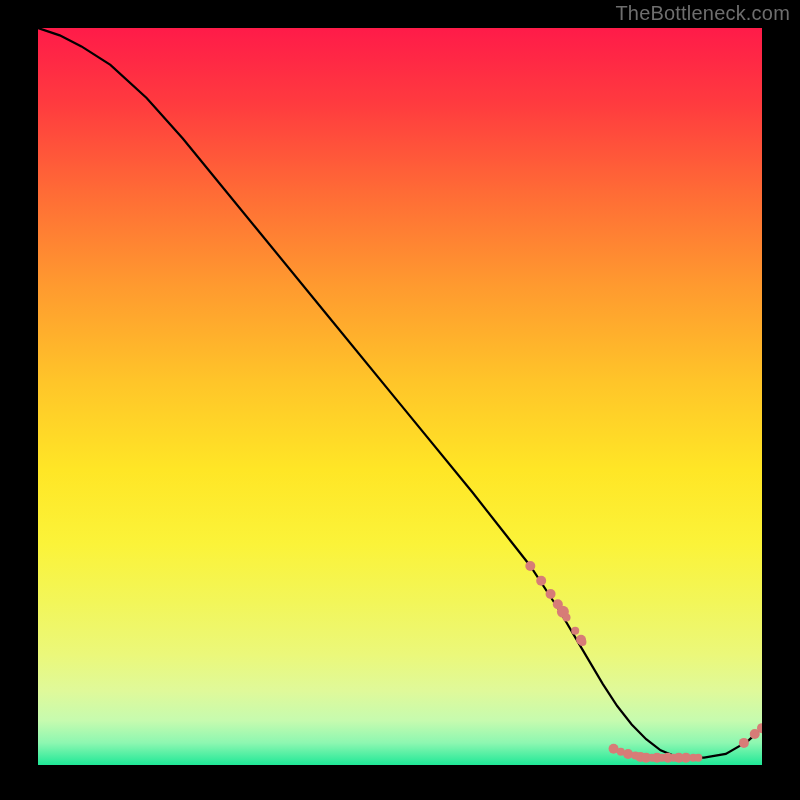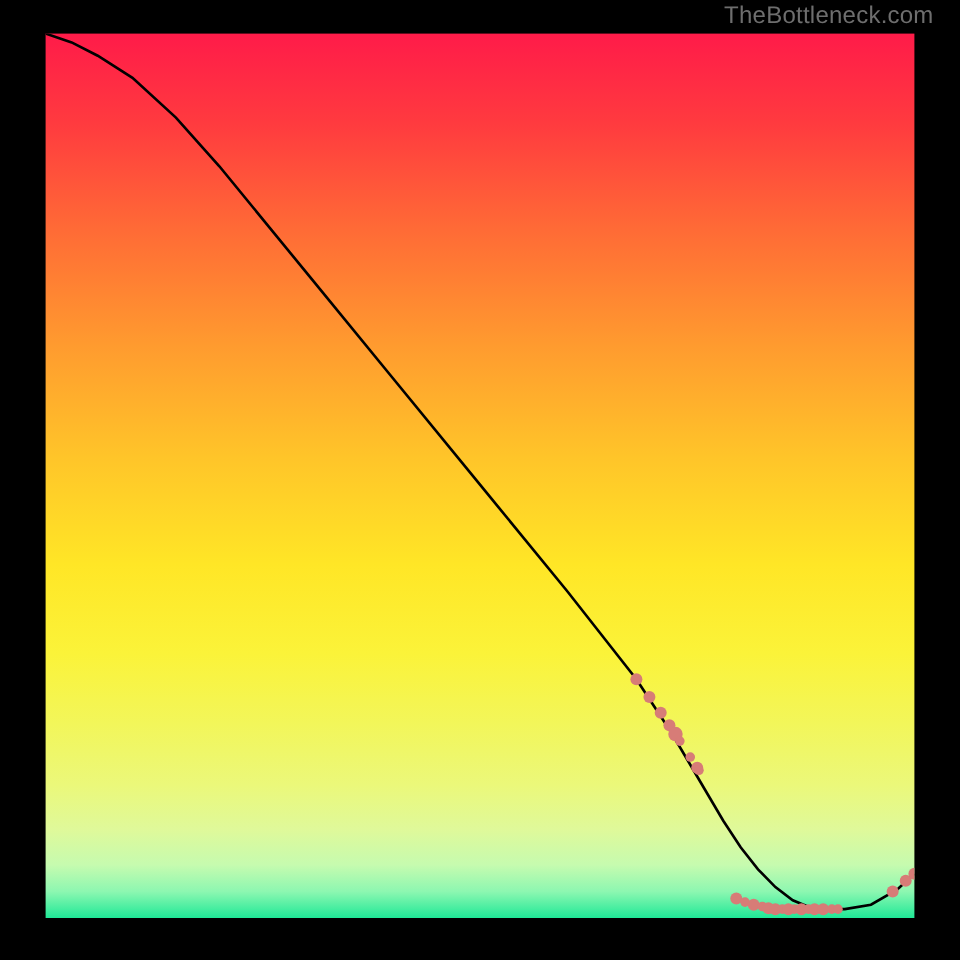--- a/index.html
+++ b/index.html
@@ -12,21 +12,21 @@
     font-family: Arial, Helvetica, sans-serif;
   }
   .wrap {
     position: relative;
     width: 800px;
     height: 800px;
   }
   .attribution {
     position: absolute;
     top: 2px;
-    right: 22px;
+    right: 10px;
     color: #6e6e6e;
     font-size: 20px;
     font-weight: 400;
     letter-spacing: 0.2px;
     z-index: 5;
   }
   .plot {
     position: absolute;
     left: 38px;
     top: 28px;

